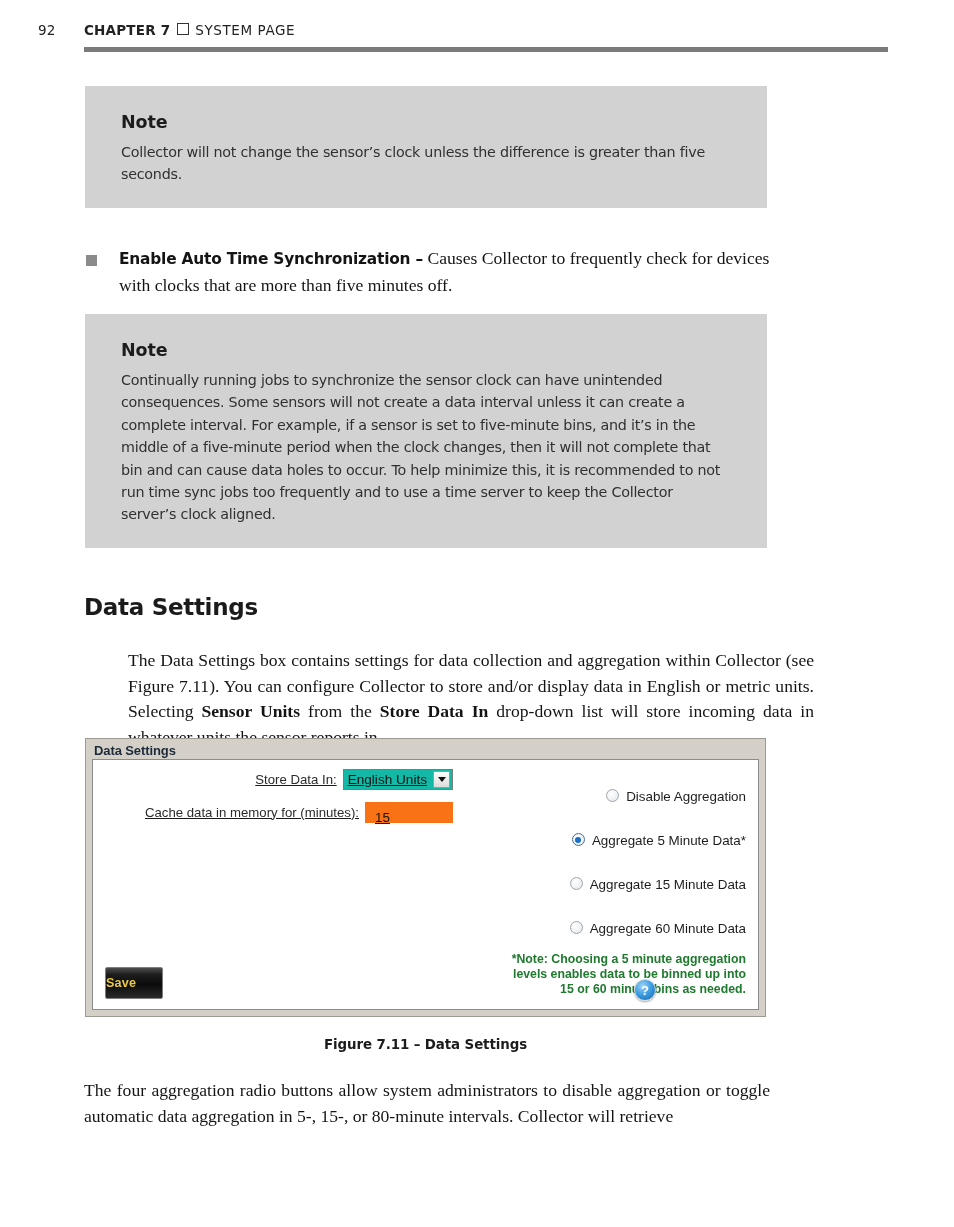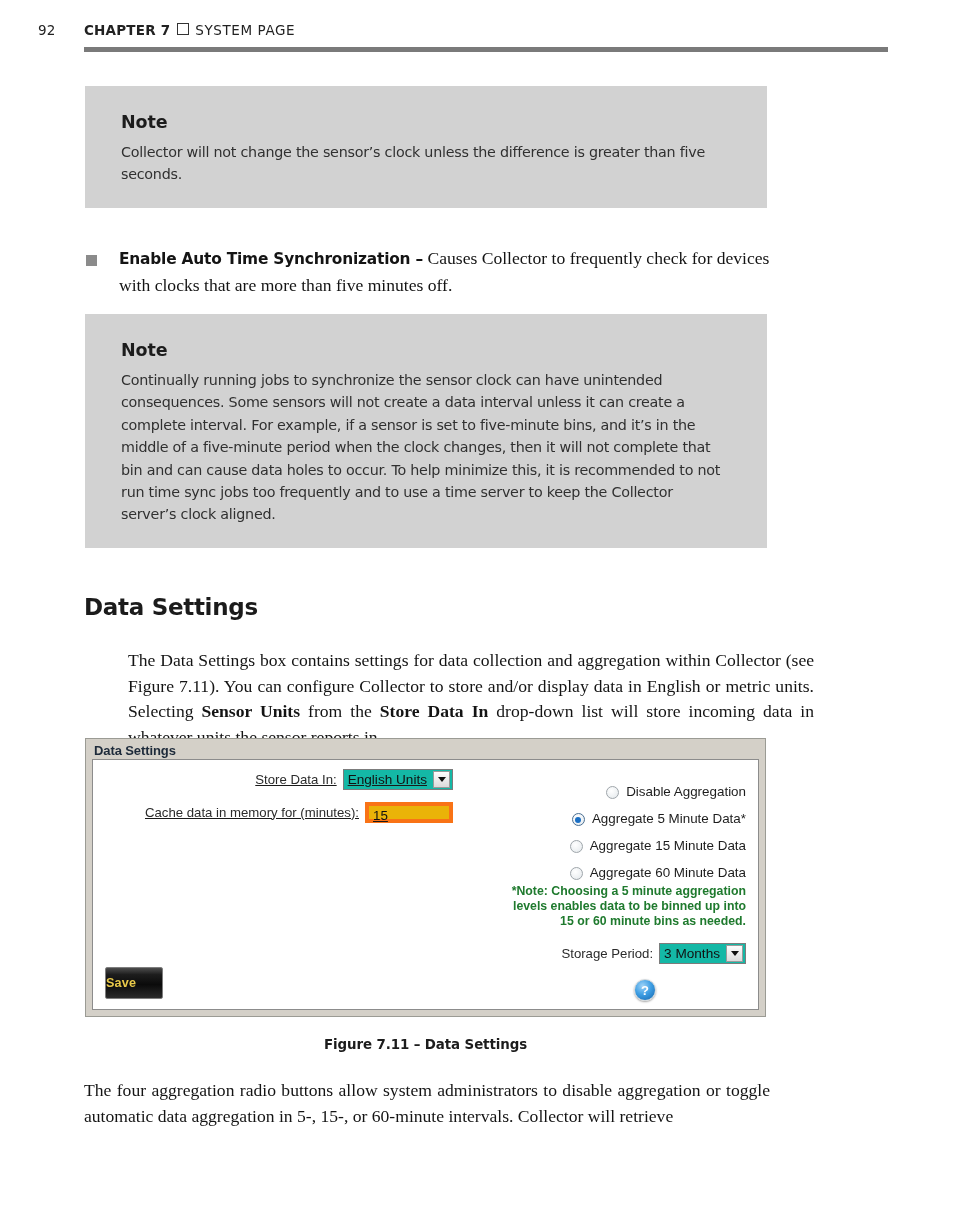--- a/index.html
+++ b/index.html
@@ -244,43 +244,44 @@
   }
   .arrow-down {
     width: 0; height: 0;
     border-left: 4px solid transparent;
     border-right: 4px solid transparent;
     border-top: 5px solid #101010;
   }
   .text-input {
     width: 88px;
     height: 21px;
-    border: 4px solid #f97316;
-    background: #eab308;
+    border: 6px solid #f97316;
+    background: #f97316;
     font-family: "Liberation Sans", sans-serif;
     font-size: 13.4px;
     color: #111;
     padding: 0 0 0 4px;
     box-sizing: border-box;
     line-height: 19px;
   }
 
   
   .form-right {
     position: absolute;
     right: 12px;
     top: 12px;
     width: 268px;
     text-align: right;
   }
   .radio-row {
     display: flex;
-    align-items: flex-end;
+    align-items: flex-start;
     justify-content: flex-end;
     height: 27px;
+    margin-top: 17px;
   }
   .radio-dot {
     width: 13px;
     height: 13px;
     border-radius: 50%;
     border: 1px solid #9fa6ab;
     background: radial-gradient(circle at 40% 35%, #ffffff 0%, #eef1f3 60%, #dfe3e6 100%);
     margin-right: 7px;
     flex: 0 0 auto;
     box-sizing: border-box;
@@ -457,39 +458,30 @@
           <span class="radio-dot"></span>
           <span class="radio-label">Aggregate 60 Minute Data</span>
         </div>
 
         <div class="green-note">
           <div>*Note: Choosing a 5 minute aggregation</div>
           <div>levels enables data to be binned up into</div>
           <div>15 or 60 minute bins as needed.</div>
         </div>
 
-        <div class="storage-row">
-          <span class="form-label">Storage Period:</span>
-          <span class="select-box">
-            <span class="select-value">3 Months</span>
-            <span class="select-arrow-btn">
-                <span class="arrow-down"></span>
-              </span>
-          </span>
-        </div>
 
       </div>
 
       <div class="save-button">
         <span class="save-label">Save</span>
       </div>
 
       <div class="help-icon">
         <span>?</span>
       </div>
 
     </div>
   </div>
 </div>
 
 <div class="figure-caption">Figure 7.11 – Data Settings</div>
 
-<p class="body-para p-outro">The four aggregation radio buttons allow system administrators to disable aggregation or toggle automatic data aggregation in 5-, 15-, or 60-minute intervals. Collector will retrieve</p>
+<p class="body-para p-outro">The four aggregation radio buttons allow system administrators to disable aggregation or toggle automatic data aggregation in 5-, 15-, or 80-minute intervals. Collector will retrieve</p>
 
 </body></html>

